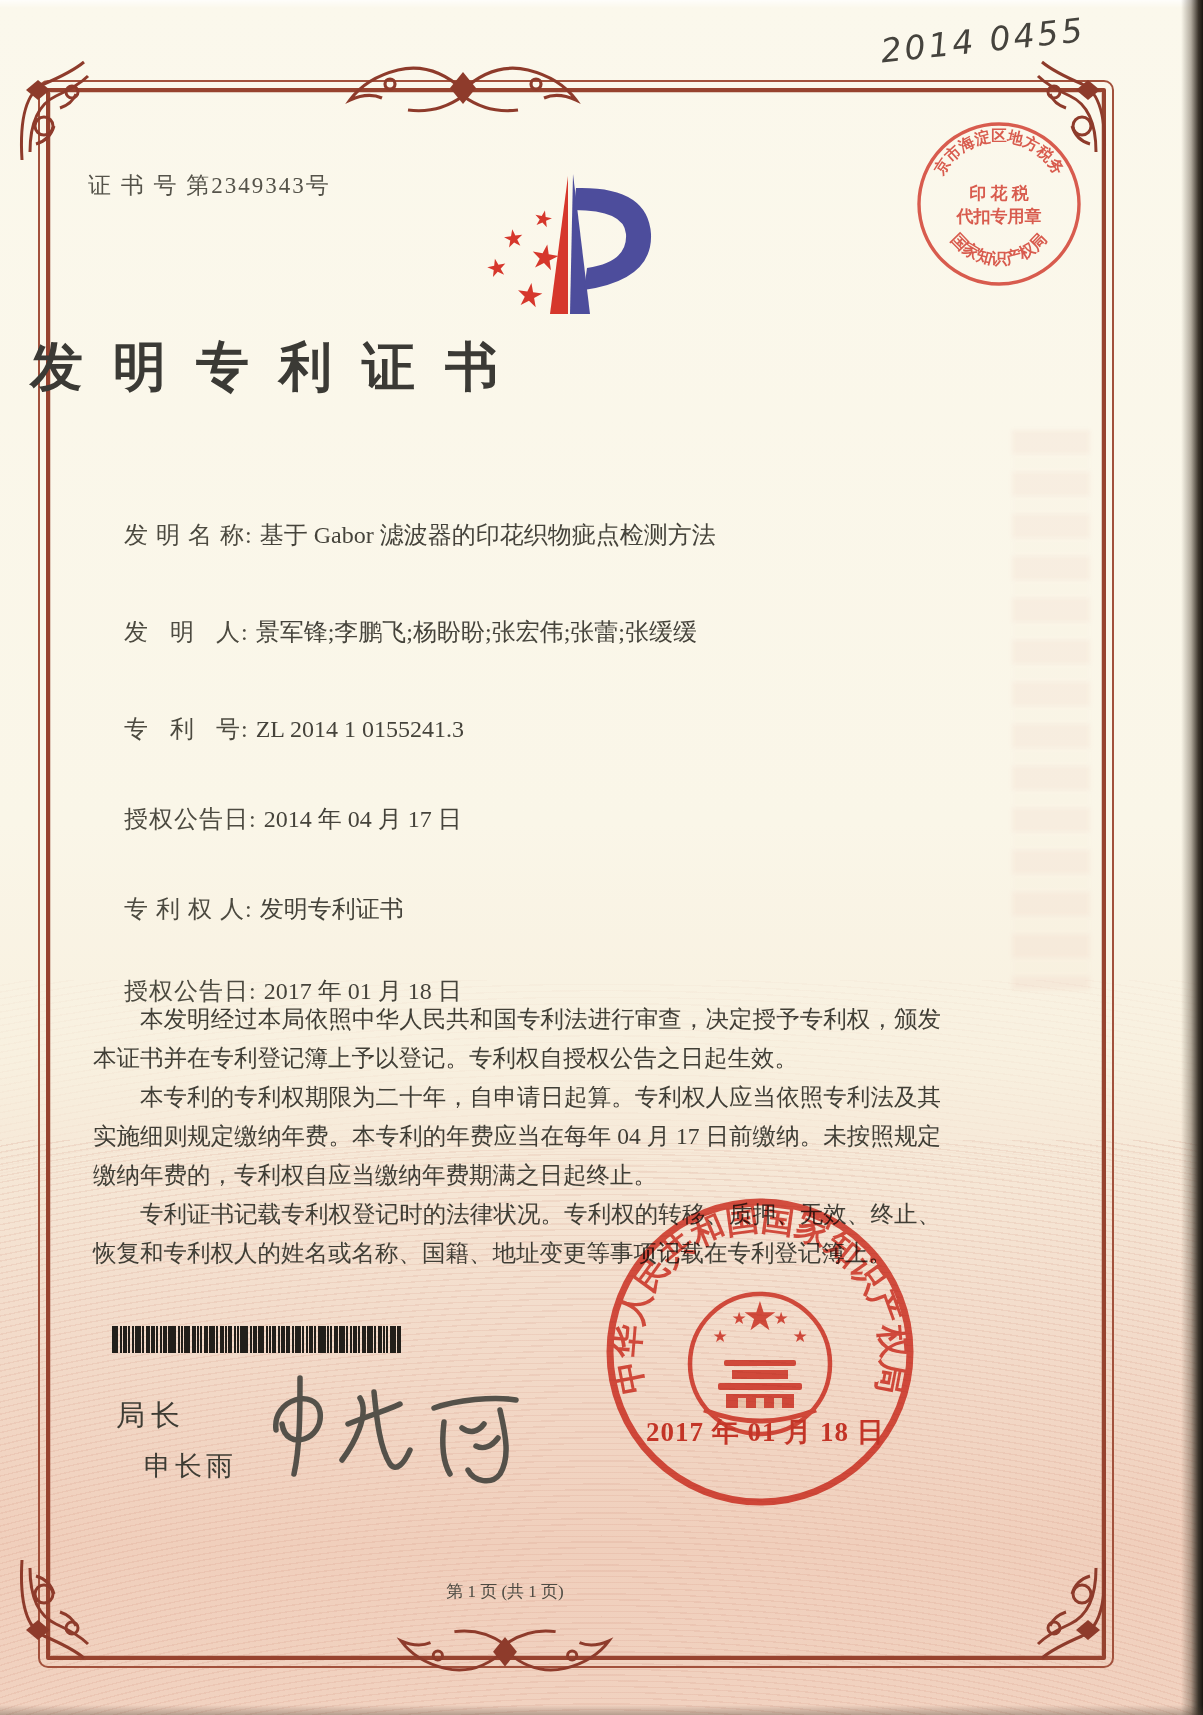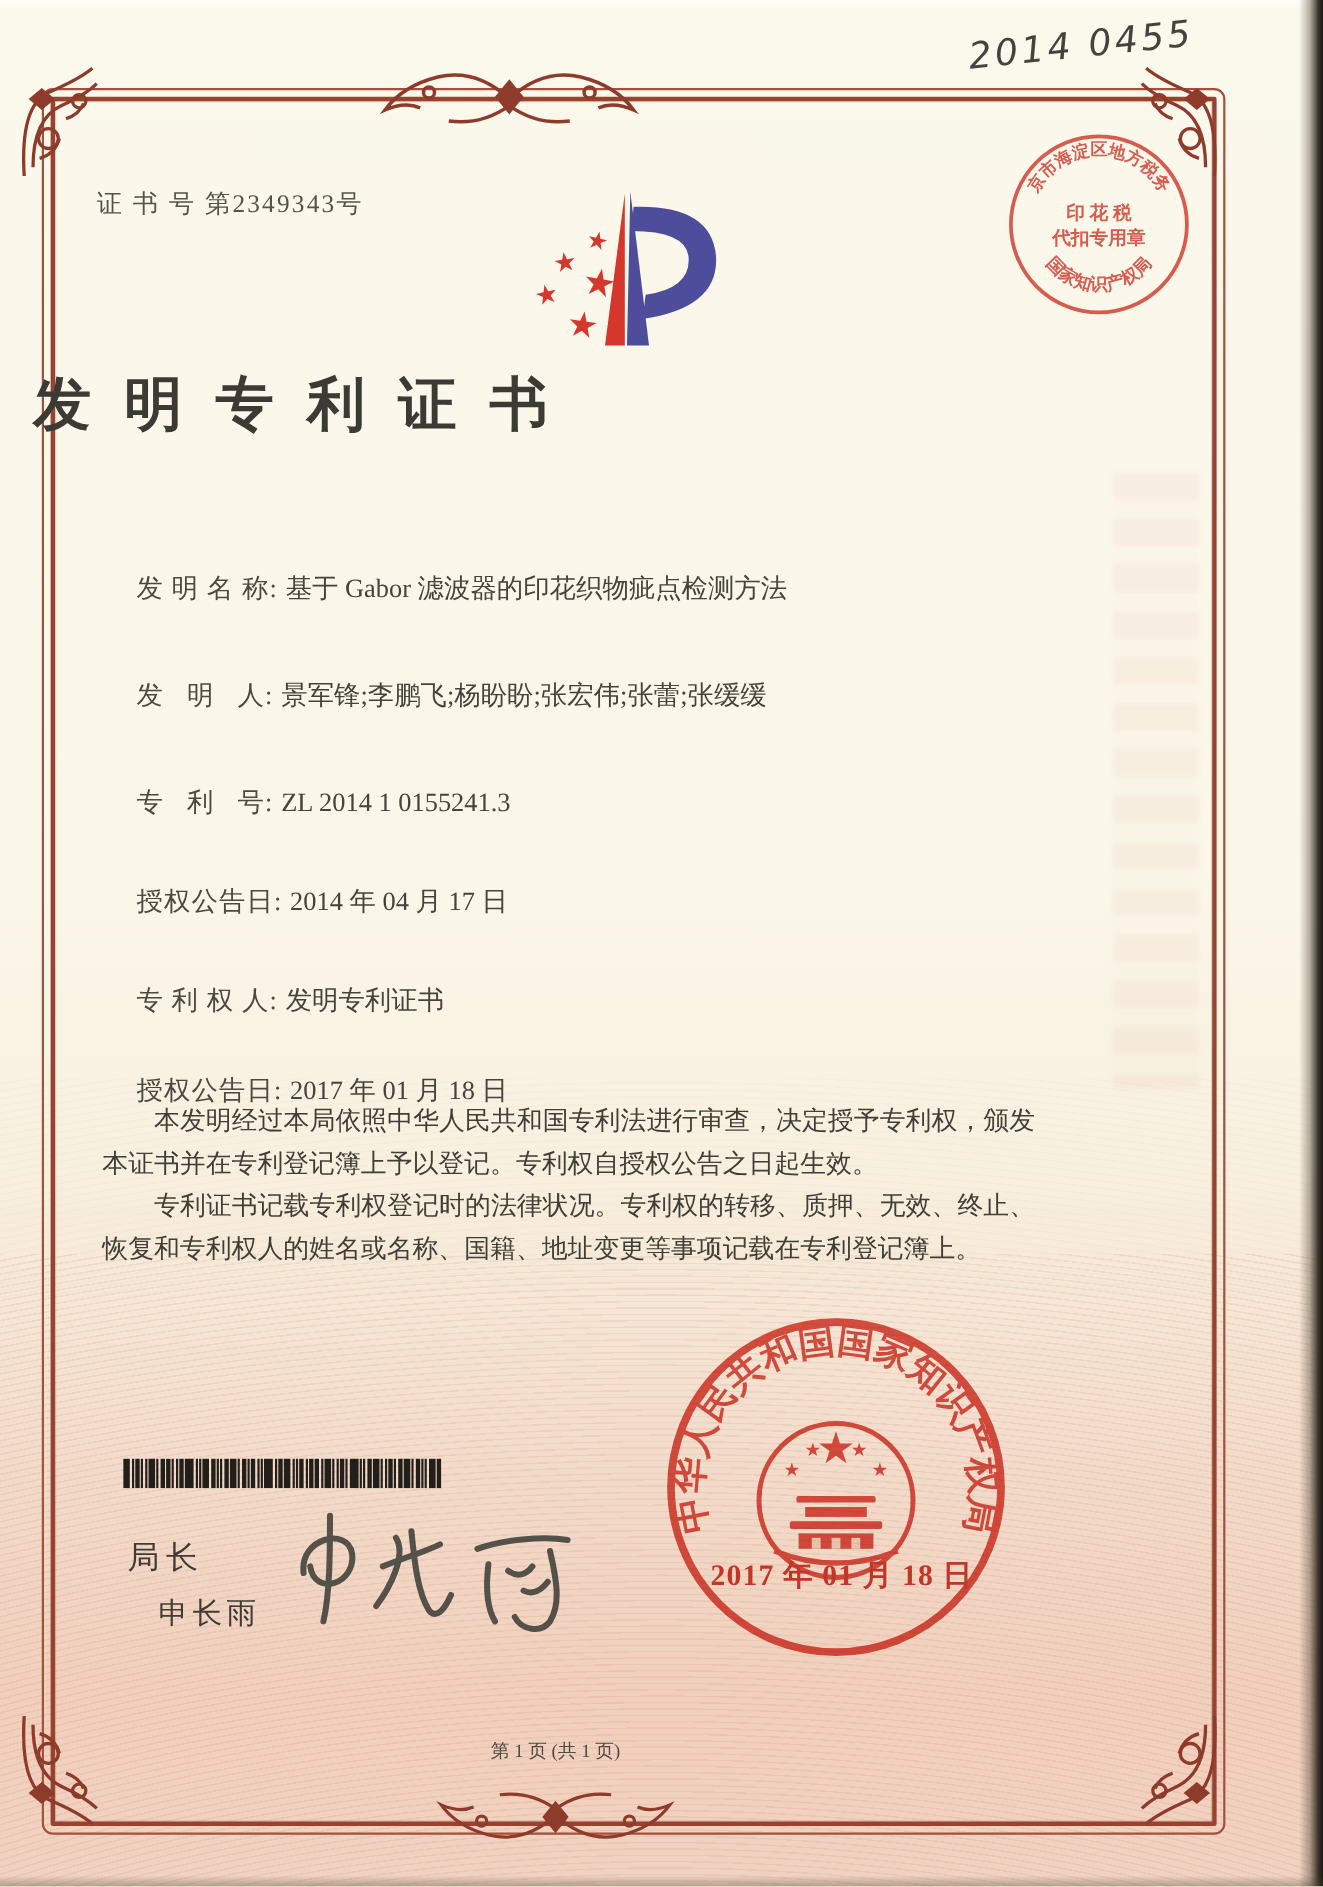--- a/index.html
+++ b/index.html
@@ -190,20 +190,21 @@
   </div>
   <div class="abs row" style="top:866px;">
     <span class="lbl">专 利 权 人: </span><span class="val">发明专利证书</span>
   </div>
   <div class="abs row" style="top:948px;">
     <span class="lbl">授权公告日: </span><span class="val">2017 年 01 月 18 日</span>
   </div>
 
   <div class="abs bodytext">
     <p>本发明经过本局依照中华人民共和国专利法进行审查，决定授予专利权，颁发本证书并在专利登记簿上予以登记。专利权自授权公告之日起生效。</p>
+    <p>本专利的专利权期限为二十年，自申请日起算。专利权人应当依照专利法及其实施细则规定缴纳年费。本专利的年费应当在每年 04 月 17 日前缴纳。未按照规定缴纳年费的，专利权自应当缴纳年费期满之日起终止。</p>
     <p>专利证书记载专利权登记时的法律状况。专利权的转移、质押、无效、终止、恢复和专利权人的姓名或名称、国籍、地址变更等事项记载在专利登记簿上。</p>
   </div>
 
   <div class="abs barcode" id="barcode"><i style="width: 6px; margin-right: 2px;"></i><i style="width: 2px; margin-right: 1px;"></i><i style="width: 4px; margin-right: 1px;"></i><i style="width: 2px; margin-right: 2px;"></i><i style="width: 2px; margin-right: 1px;"></i><i style="width: 6px; margin-right: 1px;"></i><i style="width: 2px; margin-right: 2px;"></i><i style="width: 4px; margin-right: 1px;"></i><i style="width: 4px; margin-right: 1px;"></i><i style="width: 2px; margin-right: 2px;"></i><i style="width: 2px; margin-right: 1px;"></i><i style="width: 4px; margin-right: 1px;"></i><i style="width: 8px; margin-right: 2px;"></i><i style="width: 2px; margin-right: 1px;"></i><i style="width: 2px; margin-right: 1px;"></i><i style="width: 6px; margin-right: 2px;"></i><i style="width: 4px; margin-right: 1px;"></i><i style="width: 2px; margin-right: 1px;"></i><i style="width: 2px; margin-right: 2px;"></i><i style="width: 4px; margin-right: 1px;"></i><i style="width: 6px; margin-right: 1px;"></i><i style="width: 2px; margin-right: 2px;"></i><i style="width: 4px; margin-right: 1px;"></i><i style="width: 2px; margin-right: 1px;"></i><i style="width: 4px; margin-right: 2px;"></i><i style="width: 2px; margin-right: 1px;"></i><i style="width: 2px; margin-right: 1px;"></i><i style="width: 8px; margin-right: 2px;"></i><i style="width: 2px; margin-right: 1px;"></i><i style="width: 4px; margin-right: 1px;"></i><i style="width: 6px; margin-right: 2px;"></i><i style="width: 2px; margin-right: 1px;"></i><i style="width: 2px; margin-right: 1px;"></i><i style="width: 4px; margin-right: 2px;"></i><i style="width: 2px; margin-right: 1px;"></i><i style="width: 4px; margin-right: 1px;"></i><i style="width: 4px; margin-right: 2px;"></i><i style="width: 2px; margin-right: 1px;"></i><i style="width: 6px; margin-right: 1px;"></i><i style="width: 2px; margin-right: 2px;"></i><i style="width: 2px; margin-right: 1px;"></i><i style="width: 4px; margin-right: 1px;"></i><i style="width: 2px; margin-right: 2px;"></i><i style="width: 8px; margin-right: 1px;"></i><i style="width: 2px; margin-right: 1px;"></i><i style="width: 2px; margin-right: 2px;"></i><i style="width: 4px; margin-right: 1px;"></i><i style="width: 6px; margin-right: 1px;"></i><i style="width: 2px; margin-right: 2px;"></i><i style="width: 2px; margin-right: 1px;"></i><i style="width: 4px; margin-right: 1px;"></i><i style="width: 2px; margin-right: 2px;"></i><i style="width: 4px; margin-right: 1px;"></i><i style="width: 6px; margin-right: 1px;"></i><i style="width: 2px; margin-right: 2px;"></i><i style="width: 4px; margin-right: 1px;"></i><i style="width: 2px; margin-right: 1px;"></i><i style="width: 2px; margin-right: 2px;"></i><i style="width: 6px; margin-right: 1px;"></i><i style="width: 4px; margin-right: 1px;"></i></div>
 
   <div class="abs director-label">局长</div>
   <div class="abs director-name">申长雨</div>
 
   <svg class="abs signature" width="310" height="145" viewBox="0 0 310 145">
     <g fill="none" stroke="#40403a" stroke-width="5.5" stroke-linecap="round" stroke-linejoin="round" opacity=".88">

